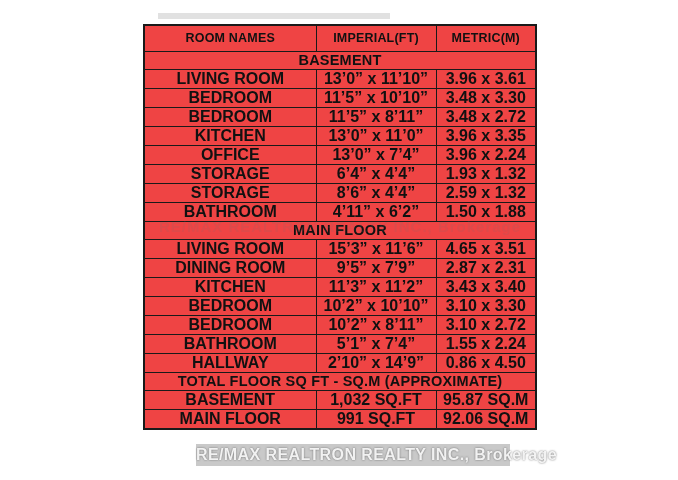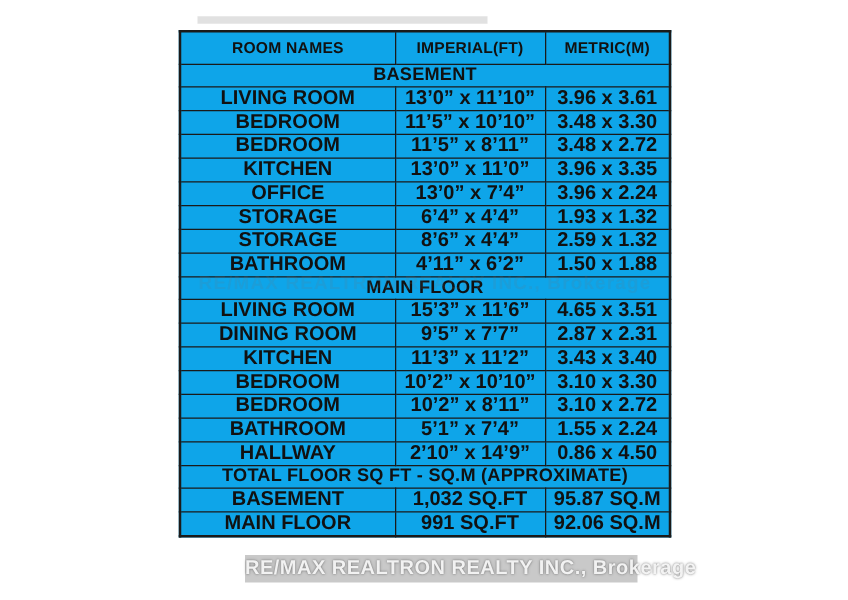--- a/index.html
+++ b/index.html
@@ -24,21 +24,21 @@
     opacity: 0.8;
   }
 
   
   table.meas {
     position: absolute;
     left: 143px; top: 24px;
     width: 392px;
     border-collapse: collapse;
     table-layout: fixed;
-    background: #0ea5e9;
+    background: #ef4444;
     border: 2px solid #1a1a1a;
   }
   table.meas th, table.meas td {
     border: 1.5px solid #1a1a1a;
     text-align: center;
     vertical-align: middle;
     color: #111111;
     white-space: nowrap;
     overflow: hidden;
     padding: 0 2px;
@@ -159,21 +159,21 @@
       <tr class="section-row">
         <td colspan="3">MAIN FLOOR</td>
       </tr>
       <tr class="data-row">
         <td>LIVING ROOM</td>
         <td>15’3” x 11’6”</td>
         <td>4.65 x 3.51</td>
       </tr>
       <tr class="data-row">
         <td>DINING ROOM</td>
-        <td>9’5” x 7’7”</td>
+        <td>9’5” x 7’9”</td>
         <td>2.87 x 2.31</td>
       </tr>
       <tr class="data-row">
         <td>KITCHEN</td>
         <td>11’3” x 11’2”</td>
         <td>3.43 x 3.40</td>
       </tr>
       <tr class="data-row">
         <td>BEDROOM</td>
         <td>10’2” x 10’10”</td>

